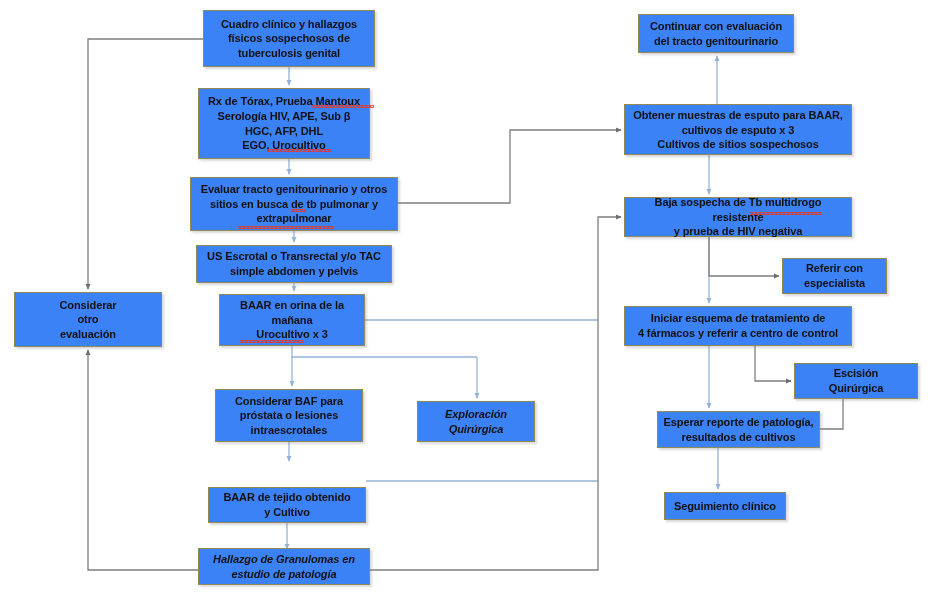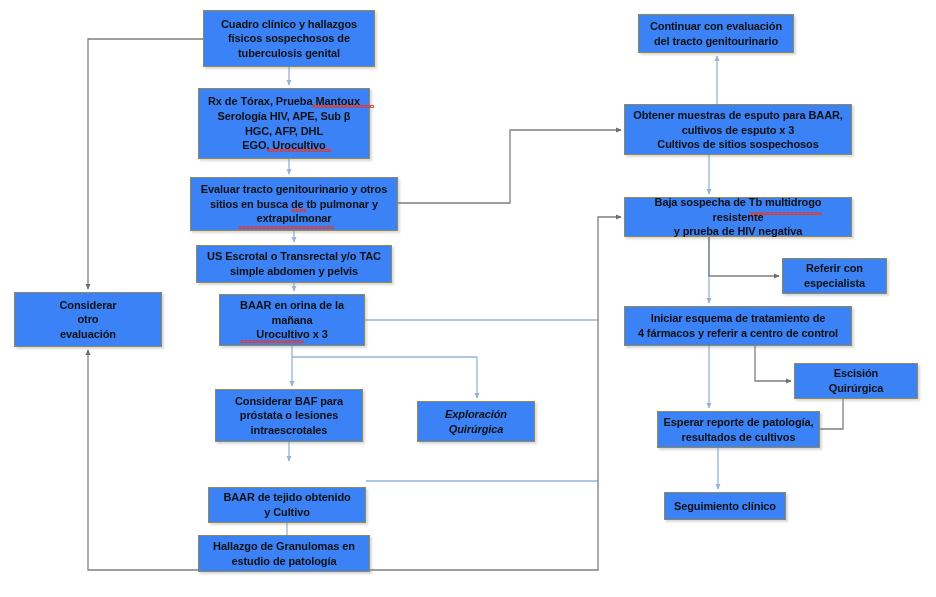--- a/index.html
+++ b/index.html
@@ -162,21 +162,21 @@
   <div class="node shadowed" style="left:417px; top:401px; width:118px; height:41px;font-style:italic;">
     <span>Exploración
 Quirúrgica</span>
   </div>
 
   <div class="node shadowed" style="left:208px; top:464px; width:158px; height:36px;margin-top:23px;">
     <span>BAAR de tejido obtenido
 y Cultivo</span>
   </div>
 
-  <div class="node shadowed" style="left:198px; top:535px; width:172px; height:37px;">
+  <div class="node shadowed" style="left:198px; top:548px; width:172px; height:37px;font-style:italic;">
     <span>Hallazgo de Granulomas en
 estudio de patología</span>
   </div>
 
   <div class="node shadowed" style="left:638px; top:14px; width:156px; height:39px;">
     <span>Continuar con evaluación
 del tracto genitourinario</span>
   </div>
 
   <div class="node shadowed" style="left:624px; top:104px; width:228px; height:51px;align-items:flex-end;">

